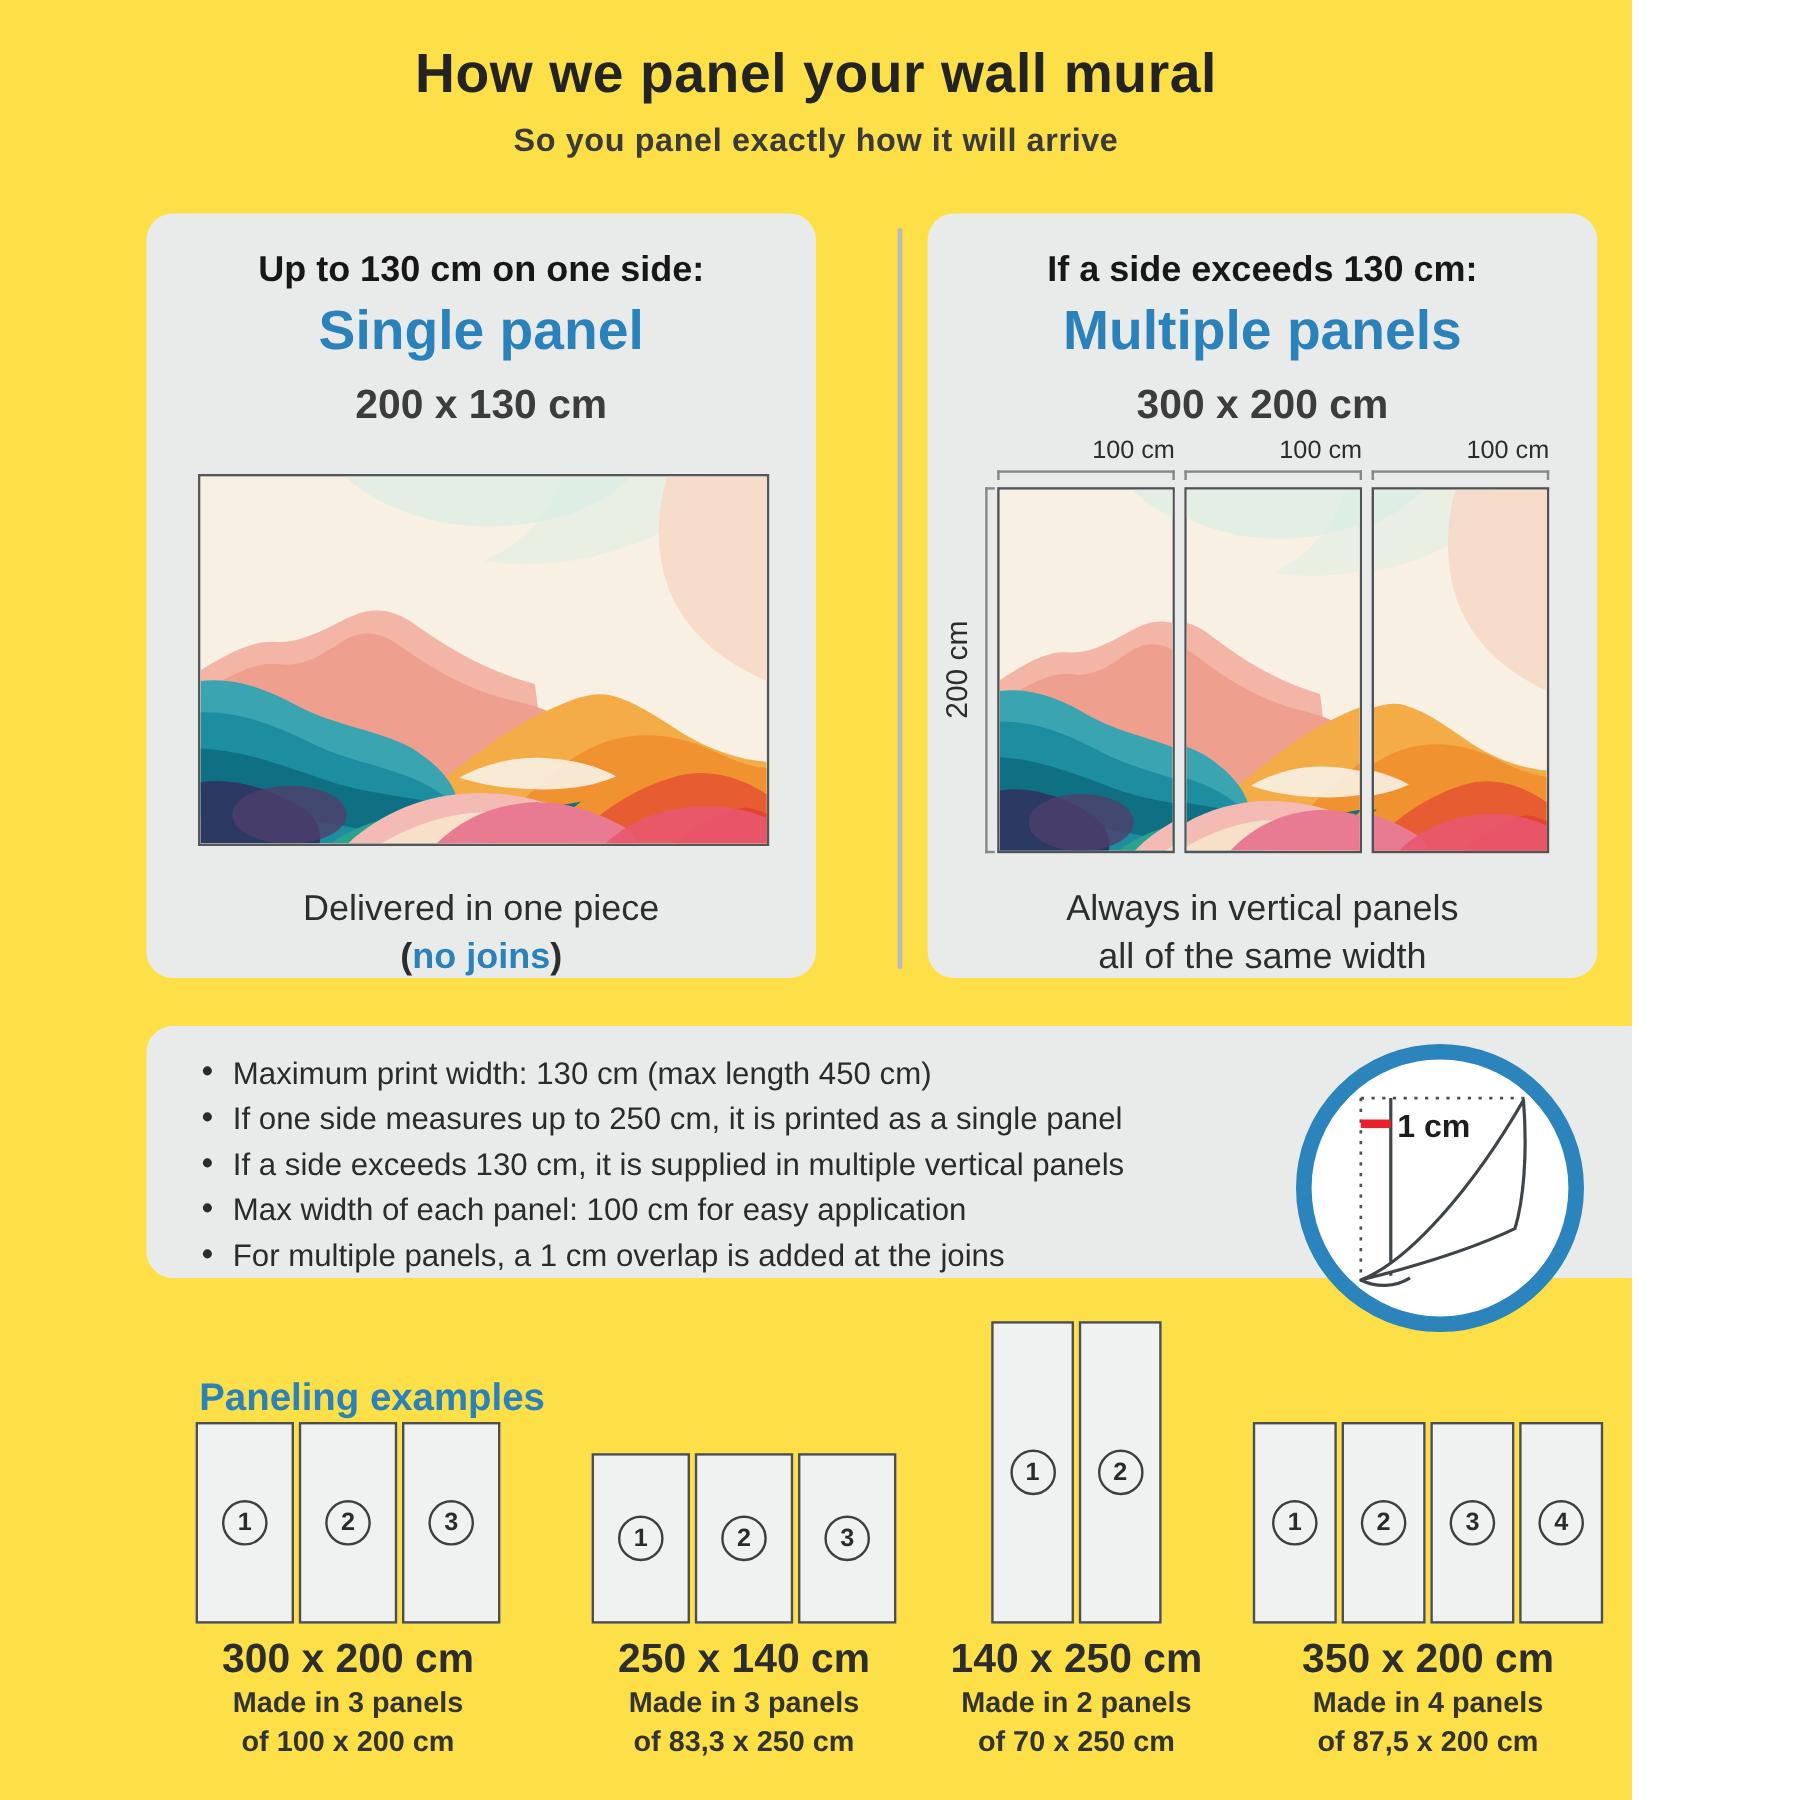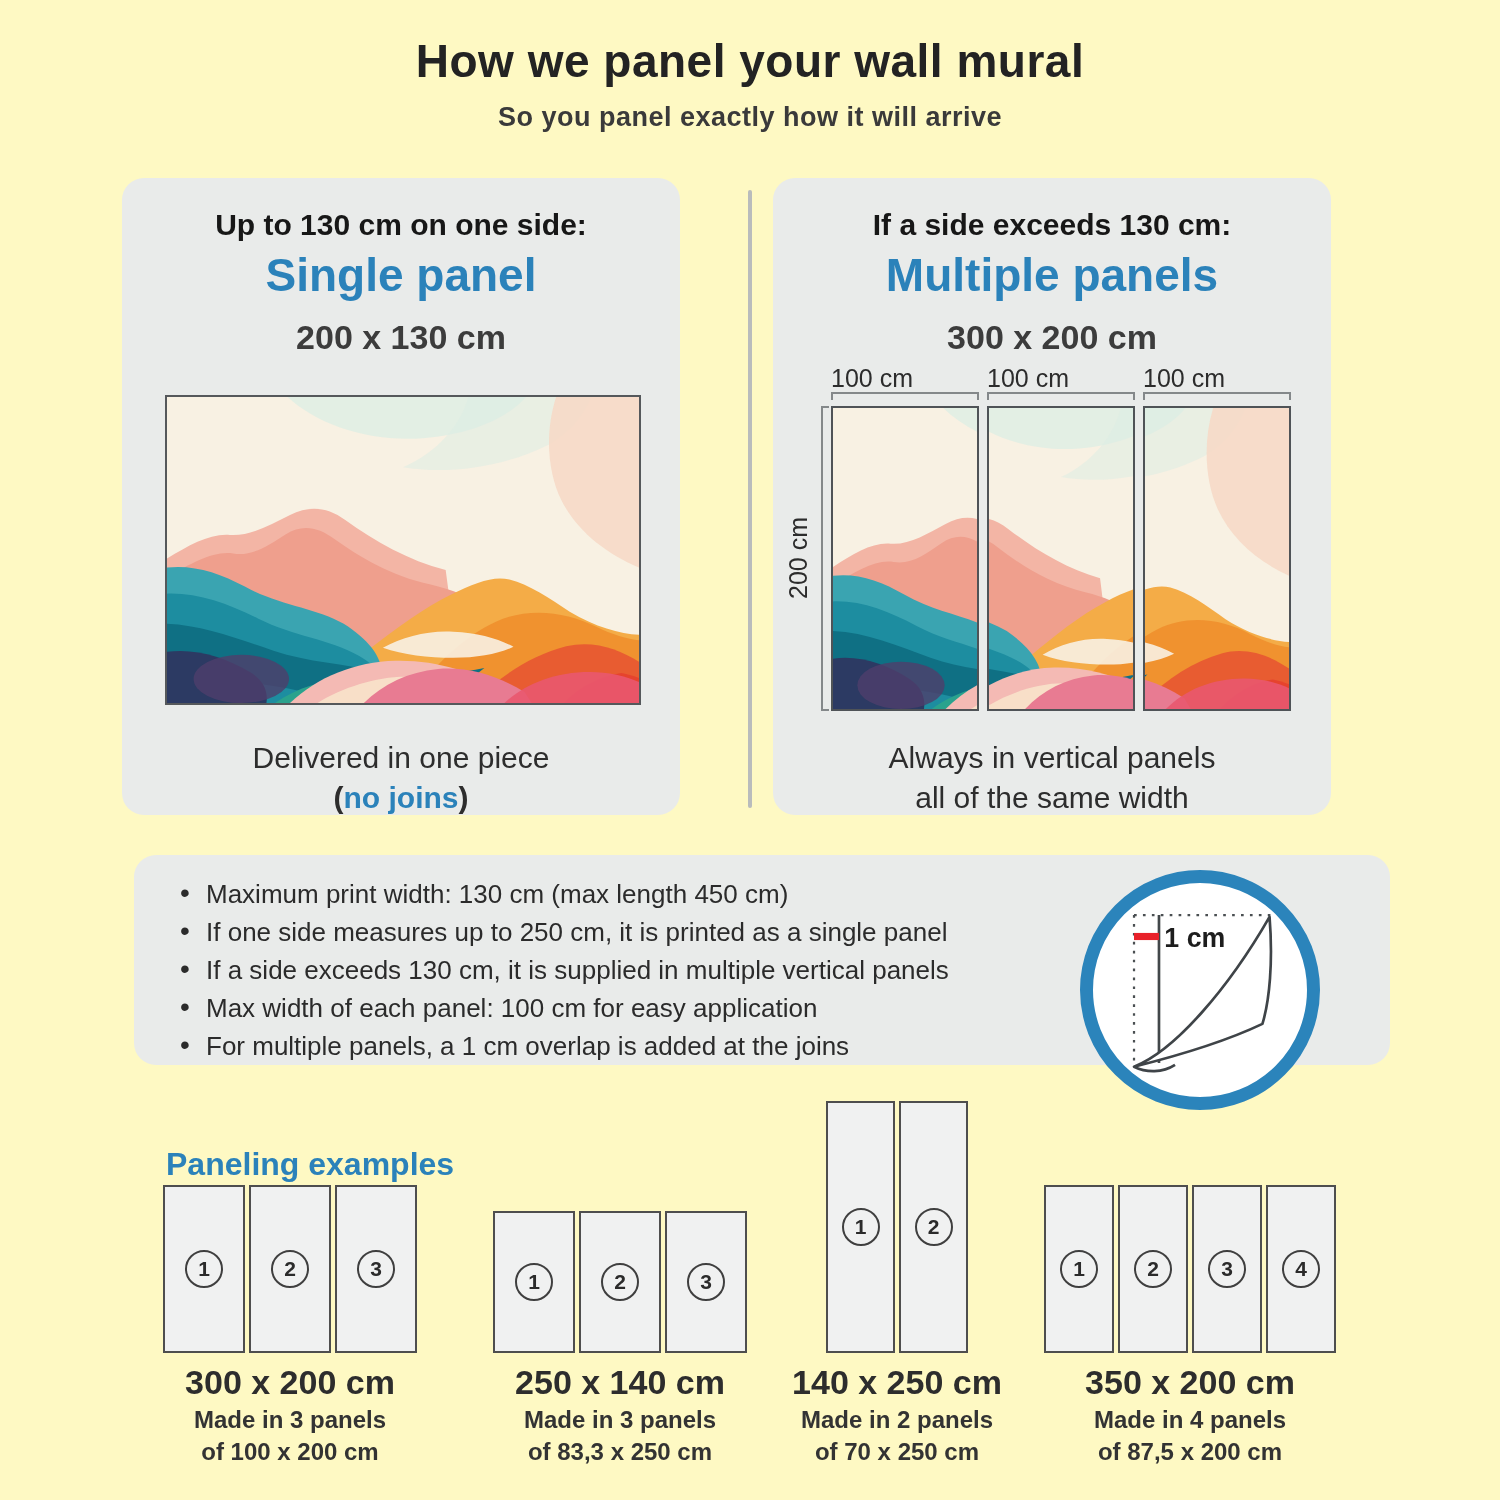--- a/index.html
+++ b/index.html
@@ -1,16 +1,16 @@
 <!DOCTYPE html>
 <html><head>
 <meta charset="utf-8">
 <style>
   html,body{margin:0;padding:0;background:#fff;}
-  #page{position:relative;width:1500px;height:1500px;background:#fef9c3;overflow:hidden;
+  #page{position:relative;width:1360px;height:1500px;background:#fde047;overflow:hidden;
         font-family:"Liberation Sans",sans-serif;color:#232323;}
   svg{display:block}
   svg text{font-family:"Liberation Sans",sans-serif;}
 
   .title{position:absolute;top:34px;left:0;width:100%;text-align:center;
          font-size:46px;font-weight:700;color:#232323;letter-spacing:.5px;}
   .subtitle{position:absolute;top:102px;left:0;width:100%;text-align:center;
             font-size:27px;font-weight:700;color:#3a3a3a;letter-spacing:.5px;}
 
   .card{position:absolute;top:178px;width:558px;height:637px;background:#e9ebea;border-radius:22px;}
@@ -25,36 +25,36 @@
   .art-frame{position:absolute;left:43px;top:217px;width:476px;height:310px;
              border:2px solid #55585b;box-sizing:border-box;overflow:hidden;background:#f8f1e3;}
   .art-frame svg{width:100%;height:100%;}
 
   .caption{position:absolute;top:560px;left:0;width:100%;text-align:center;
            font-size:30px;color:#2d2d2d;line-height:40px;}
   .caption .hl{color:#2b82ba;font-weight:700;}
   .caption .paren{font-weight:700;color:#2d2d2d;}
 
   .wlabels{position:absolute;left:58px;top:186px;width:460px;display:flex;gap:8px;}
-  .wlabels .wlabel{width:148px;text-align:left;font-size:25px;color:#2c2c2c;}
+  .wlabels .wlabel{width:148px;text-align:right;font-size:21px;color:#2c2c2c;}
   .brackets{position:absolute;left:58px;top:214px;width:460px;display:flex;gap:8px;}
   .h-bracket{width:148px;height:8px;box-sizing:border-box;
              border-top:2px solid #84888a;border-left:2px solid #84888a;border-right:2px solid #84888a;}
   .v-bracket{position:absolute;left:48px;top:228px;width:8px;height:305px;box-sizing:border-box;
              border-left:2px solid #84888a;border-top:2px solid #84888a;border-bottom:2px solid #84888a;}
   .v-label{position:absolute;left:25px;top:380px;transform:translate(-50%,-50%) rotate(-90deg);
            white-space:nowrap;font-size:25px;color:#2c2c2c;}
   .slices{position:absolute;left:58px;top:228px;display:flex;gap:8px;}
   .slice{position:relative;width:148px;height:305px;border:2px solid #4f5357;box-sizing:border-box;
          overflow:hidden;background:#f8f1e3;}
   .art-span{position:absolute;top:0;height:100%;width:300%;}
   .art-span svg{width:100%;height:100%;}
 
   .info-box{position:absolute;left:122px;top:855px;width:1256px;height:210px;
-            background:#e9ebea;border-radius:22px;box-sizing:border-box;margin-left:12px;}
+            background:#e9ebea;border-radius:22px;box-sizing:border-box;}
   ul.bullets{margin:0;padding:24px 0 0 46px;list-style:none;}
   ul.bullets li{position:relative;padding-left:26px;margin-bottom:8px;
                 font-size:26px;line-height:30px;color:#2b2b2b;}
   ul.bullets li::before{content:"\2022";position:absolute;left:0;top:-1px;font-size:28px;color:#2b2b2b;}
 
   .peel-circle{position:absolute;left:1080px;top:870px;width:240px;height:240px;border-radius:50%;
                background:#fff;border:13px solid #2b84bb;box-sizing:border-box;overflow:hidden;}
   .peel-circle svg{width:100%;height:100%;}
 
   .ex-heading{position:absolute;left:166px;top:1146px;font-size:32px;font-weight:700;color:#2b82ba;}

